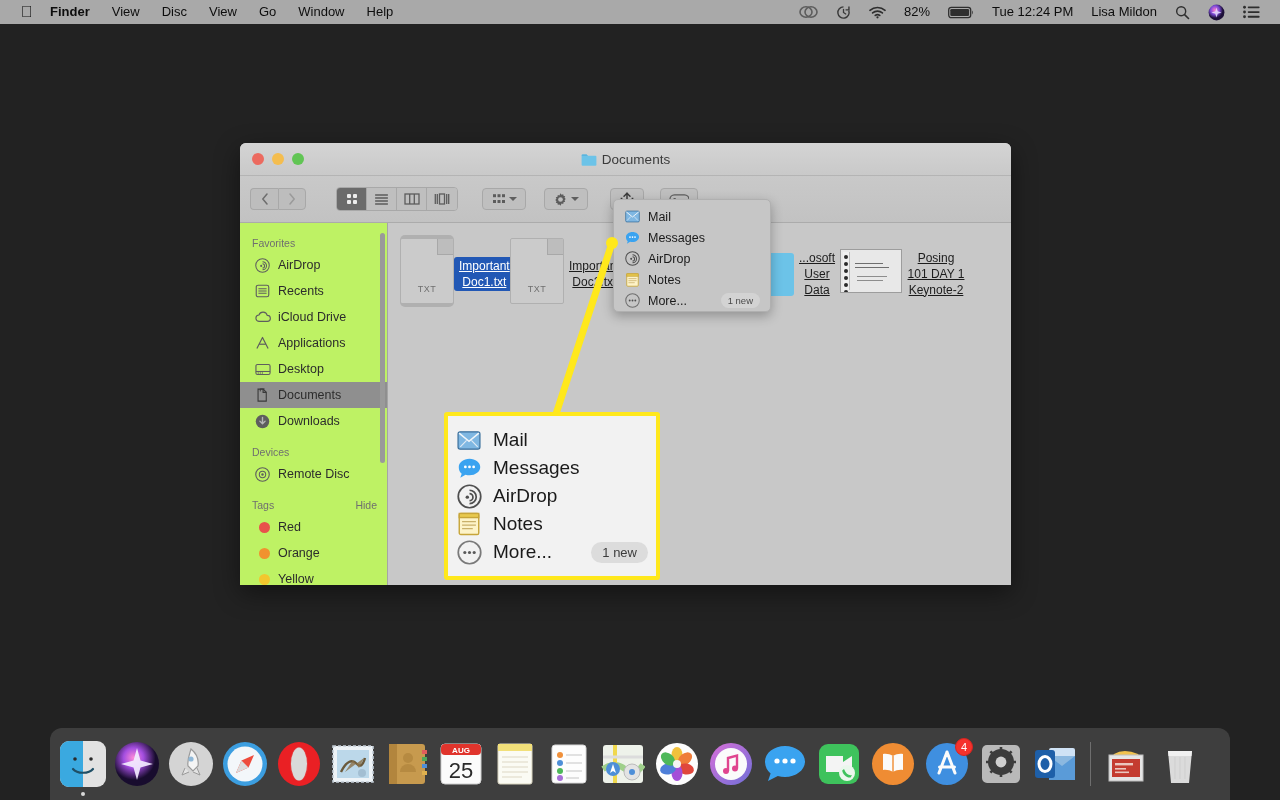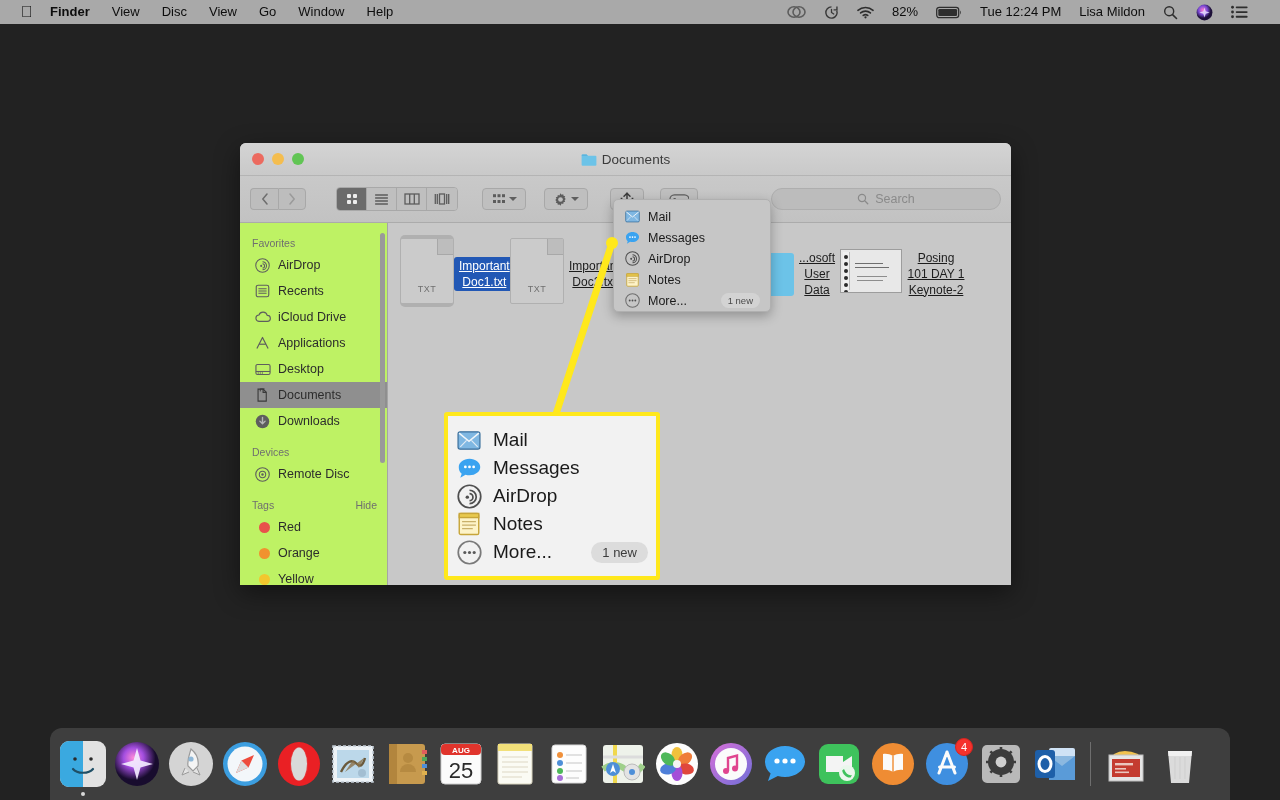--- a/index.html
+++ b/index.html
@@ -13,21 +13,21 @@
   
   #menubar {
     position: absolute; left: 0; top: 0; width: 1280px; height: 24px;
     background: #a9a9a9; display: flex; align-items: center;
     font-size: 13px; color: #0d0d0d;
   }
   .mb-left { display: flex; align-items: center; padding-left: 12px; }
   .mb-item { padding: 4px 11px; line-height: 24px; white-space: nowrap; }
   .mb-item.bold { font-weight: bold; padding-left: 8px; }
   .mb-apple { font-size: 16px; line-height: 22px; padding: 0 9px; }
-  .mb-right { margin-left: auto; display: flex; align-items: center; padding-right: 23px; gap: 0px; }
+  .mb-right { margin-left: auto; display: flex; align-items: center; padding-right: 11px; gap: 0px; }
   .mb-ritem { padding: 0 9px; line-height: 24px; display: flex; align-items: center; white-space: nowrap; }
   .mb-ritem.name { font-size: 13px; }
 
   svg.ic { display: block; }
 
   
   #finder {
     position: absolute; left: 240px; top: 143px; width: 771px; height: 442px;
     background: #c8c8c8; border-radius: 6px 6px 0 0; overflow: hidden;
     box-shadow: 0 8px 26px rgba(0,0,0,0.45);
@@ -382,27 +382,20 @@
           </svg>
       </div>
 
       <div class="tbbtn tb-tag">
         <svg class="ic" width="20" height="11" viewBox="0 0 22 12">
             <path d="M6 1h11a5 5 0 0 1 0 10H6A5 5 0 0 1 6 1z" fill="none" stroke="#5c5c5c" stroke-width="1.4"></path>
             <circle cx="6.2" cy="6" r="1.6" fill="#5c5c5c"></circle>
           </svg>
       </div>
 
-      <div id="searchfield">
-        <svg class="ic" width="12" height="12" viewBox="0 0 14 14">
-            <circle cx="5.8" cy="5.8" r="4.2" fill="none" stroke="#8a8a8a" stroke-width="1.4"></circle>
-            <path d="M8.9 8.9l3.6 3.6" stroke="#8a8a8a" stroke-width="1.6" stroke-linecap="round"></path>
-          </svg>
-        <span>Search</span>
-      </div>
     </div>
 
     <div id="body">
 
       <div id="sidebar">
         <div class="sb-header">
           <span>Favorites</span>
         </div>
 
         <div class="sb-item">

